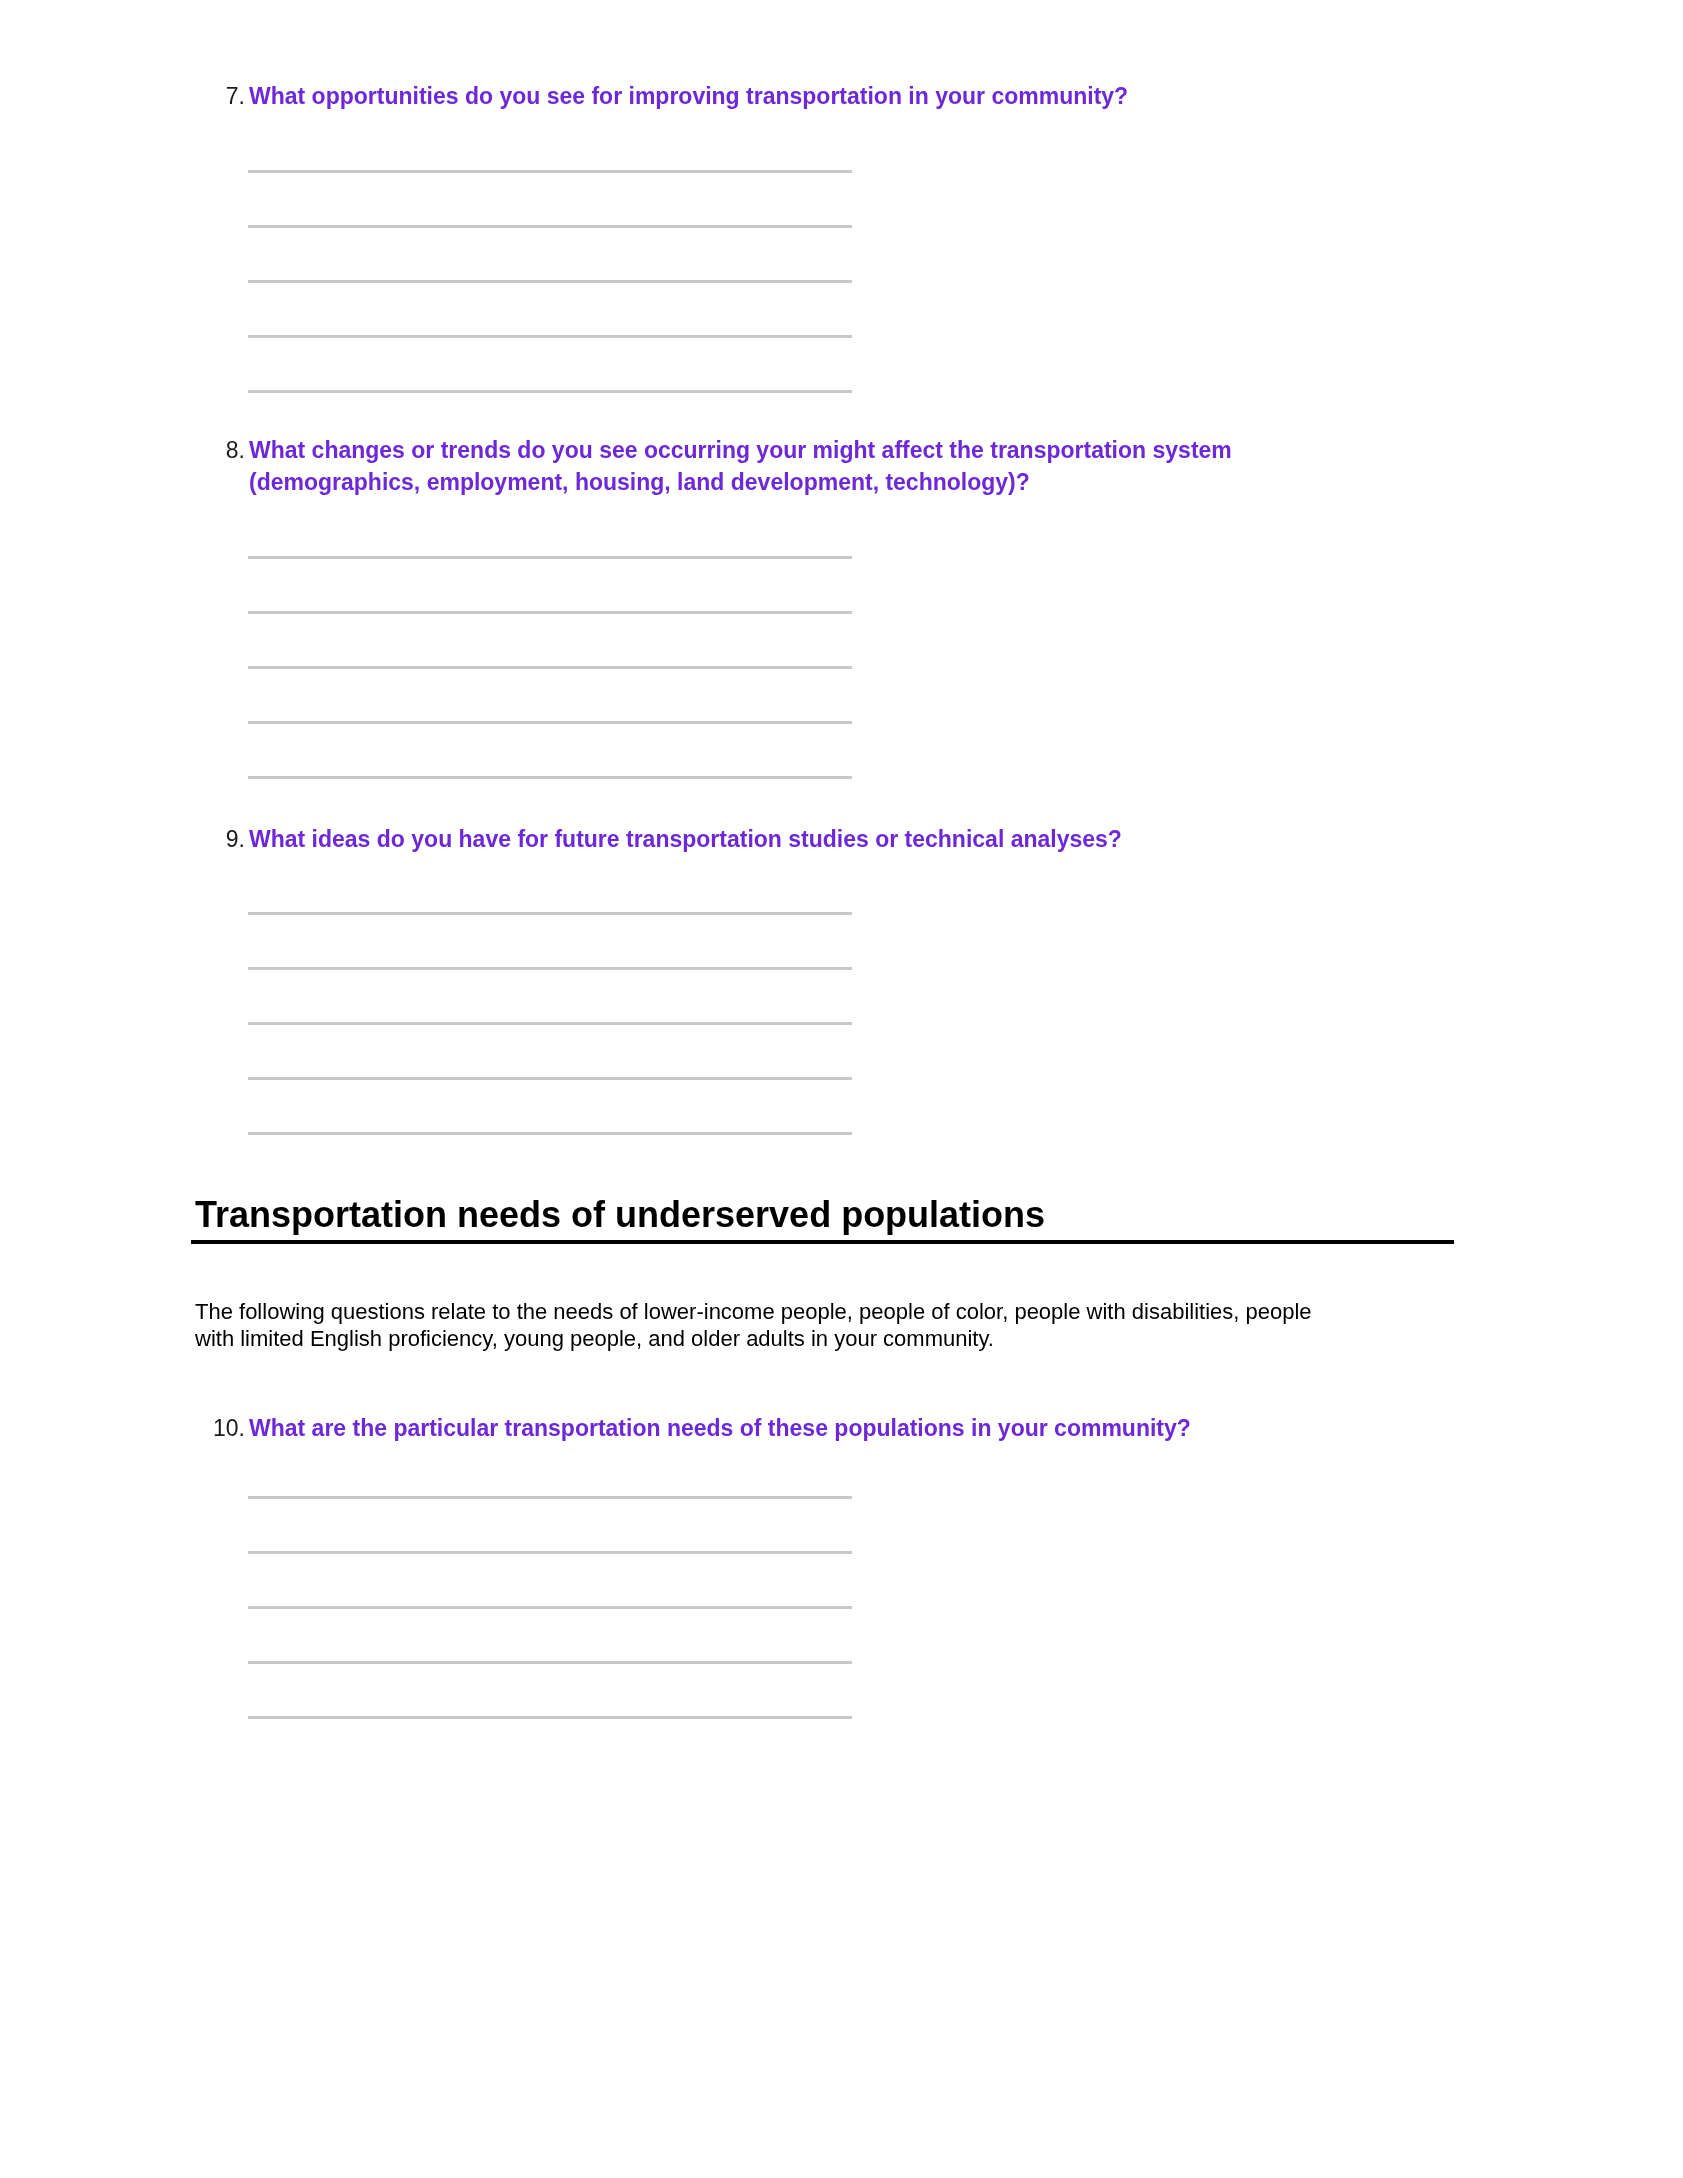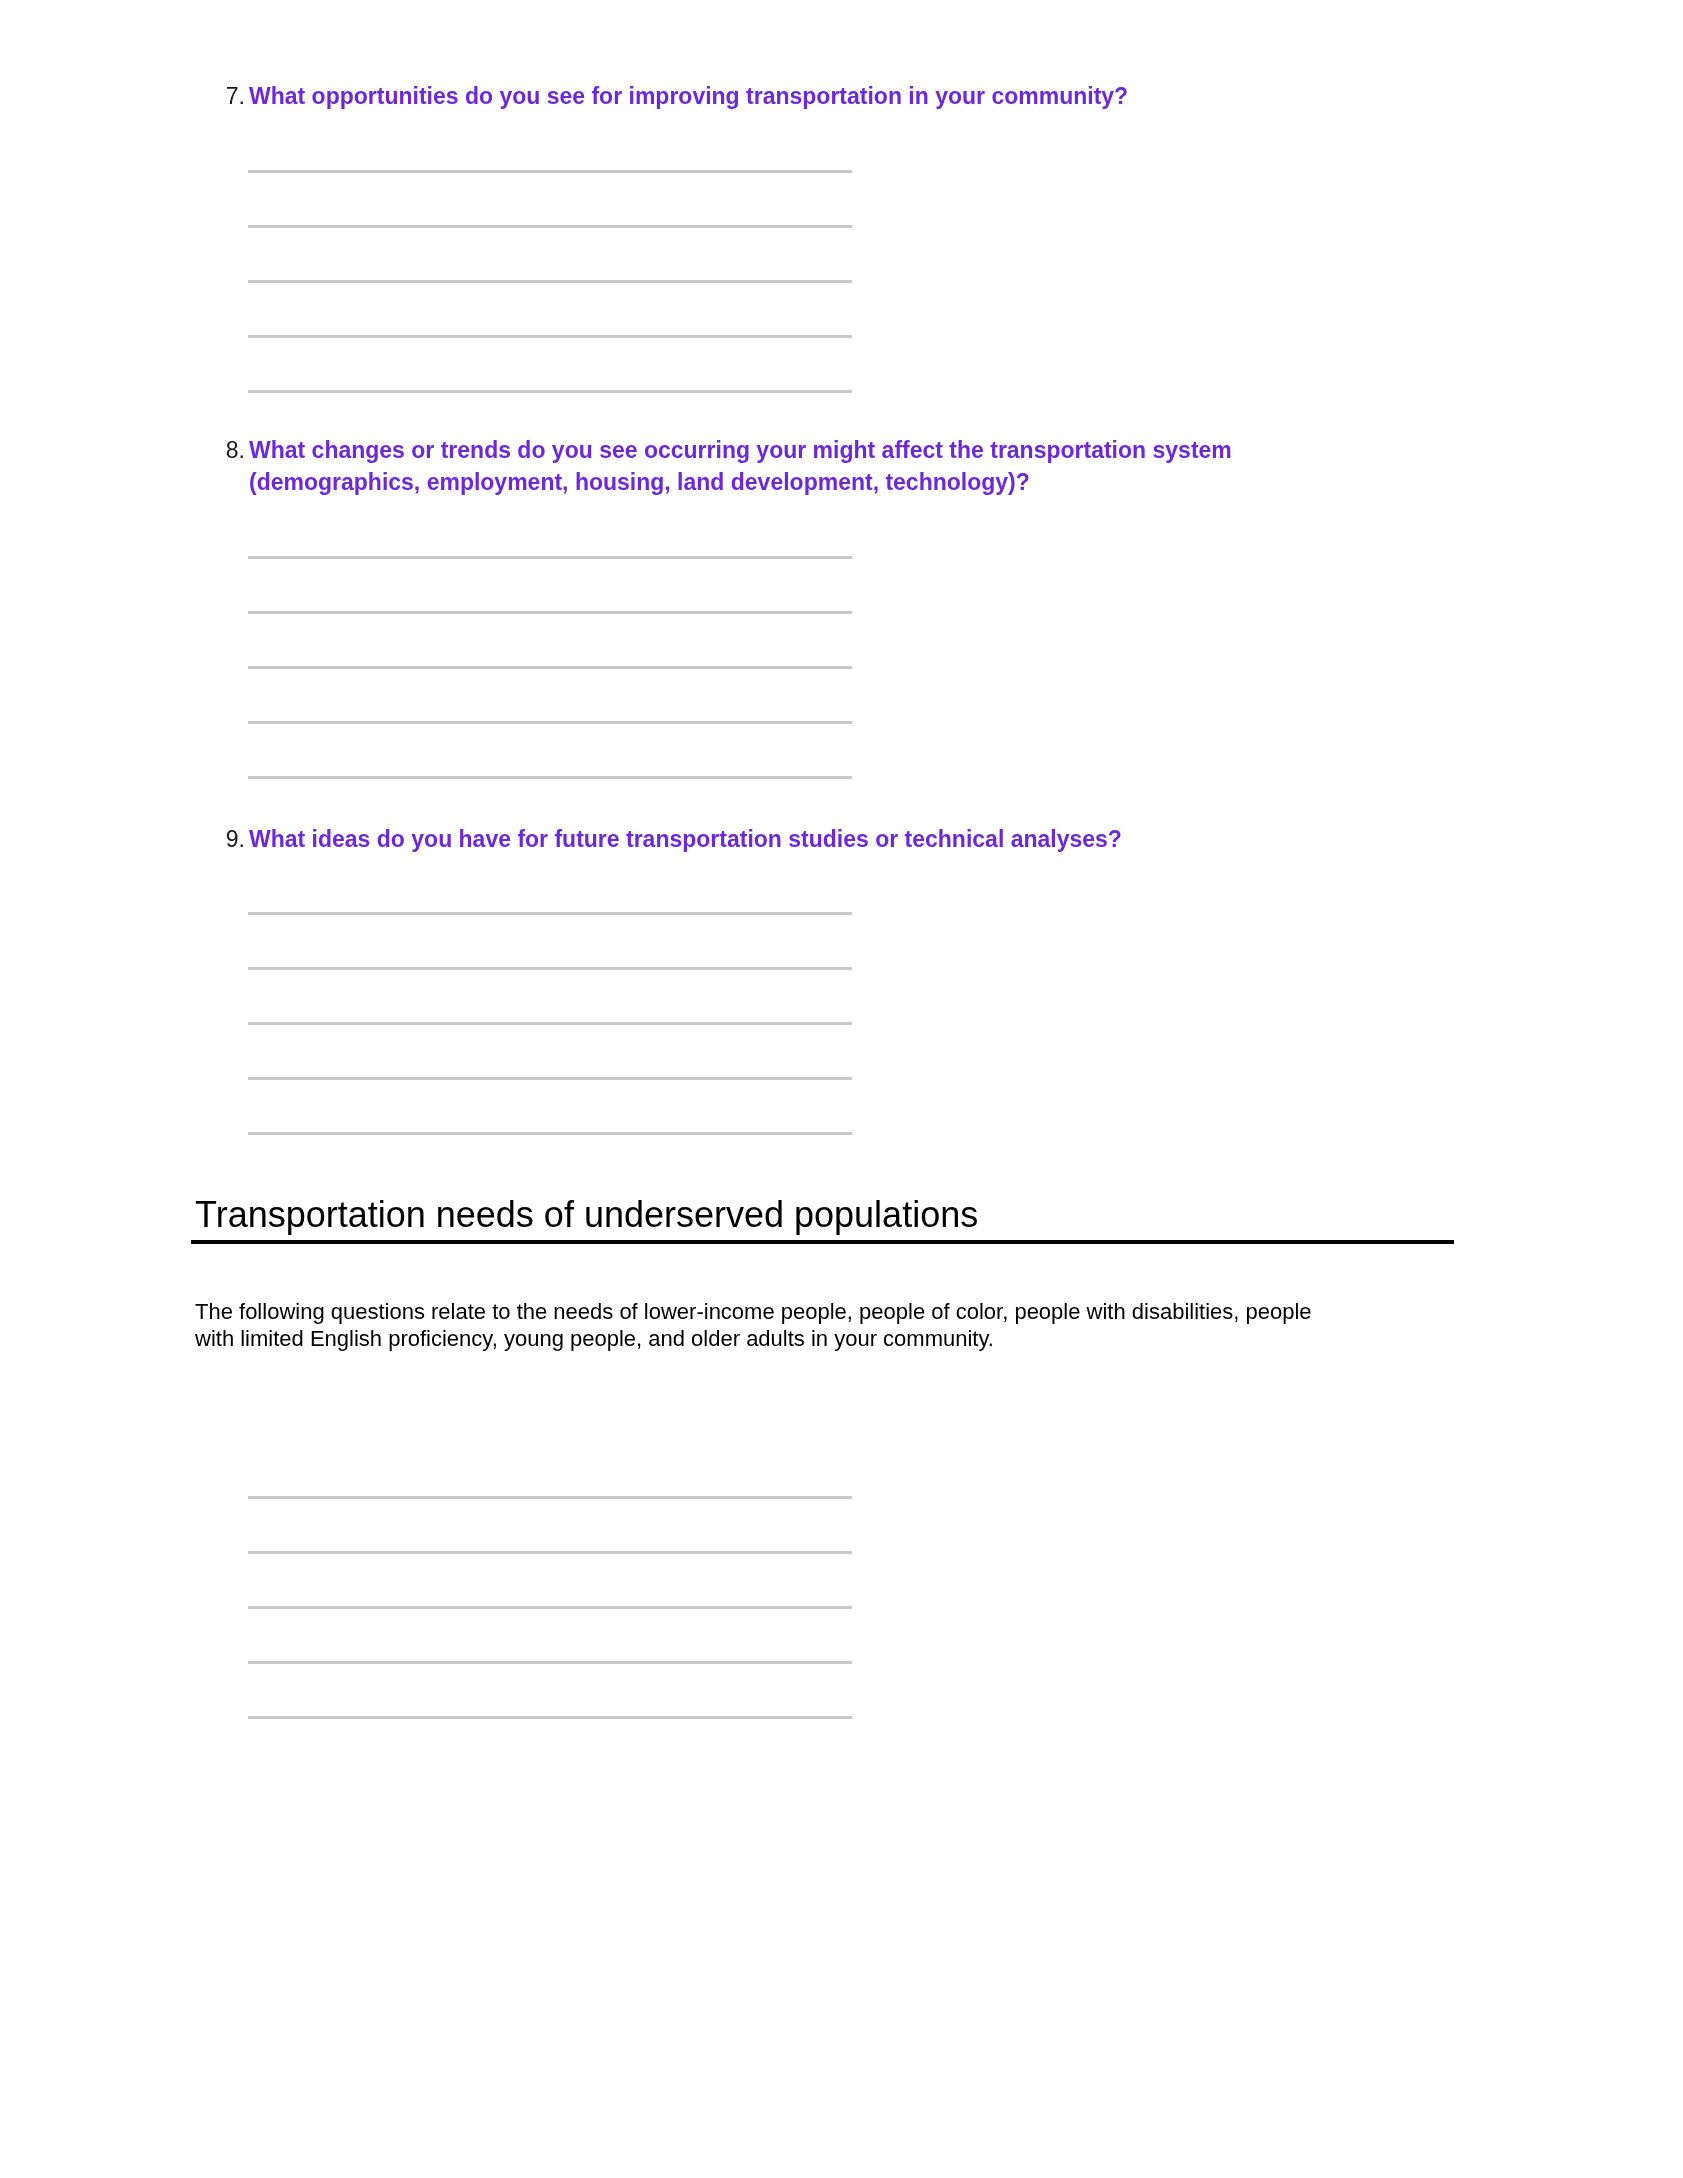--- a/index.html
+++ b/index.html
@@ -44,21 +44,21 @@
     margin-bottom:52px;
   }
   .section-heading{
     position:absolute;
     left:191px;
     top:1194px;
     width:1259px;
     padding:0 0 4px 4px;
     font-size:36px;
     line-height:42px;
-    font-weight:normal;
+    font-weight:bold;
     border-bottom:4px solid #000000;
   }
   .intro{
     position:absolute;
     left:195px;
     top:1298px;
     width:1158px;
     font-size:22px;
     line-height:27px;
     font-weight:normal;
@@ -111,20 +111,24 @@
       <div class="rule"></div>
       <div class="rule"></div>
       <div class="rule"></div>
       <div class="rule"></div>
     </div>
 
   <div class="section-heading">Transportation needs of underserved populations</div>
 
   <div class="intro">The following questions relate to the needs of lower-income people, people of color, people with disabilities, people with limited English proficiency, young people, and older adults in your community.</div>
 
+  <div class="question" id="q10">
+    <div class="qnum">10.</div>
+    <div class="qtext">What are the particular transportation needs of these populations in your community?</div>
+  </div>
   <div class="rules" id="lines10">
       <div class="rule"></div>
       <div class="rule"></div>
       <div class="rule"></div>
       <div class="rule"></div>
       <div class="rule"></div>
     </div>
 
 </div>
 

